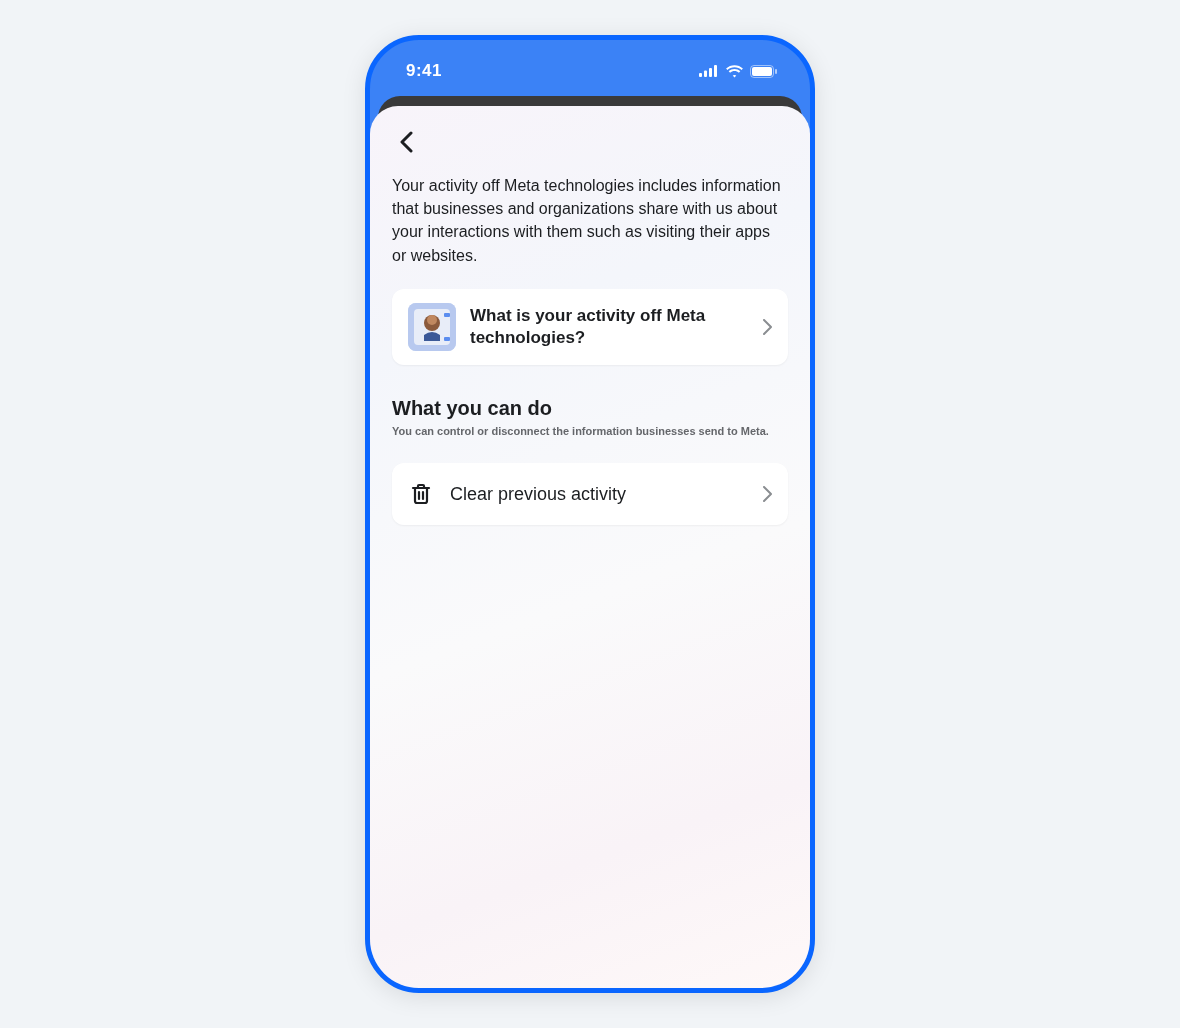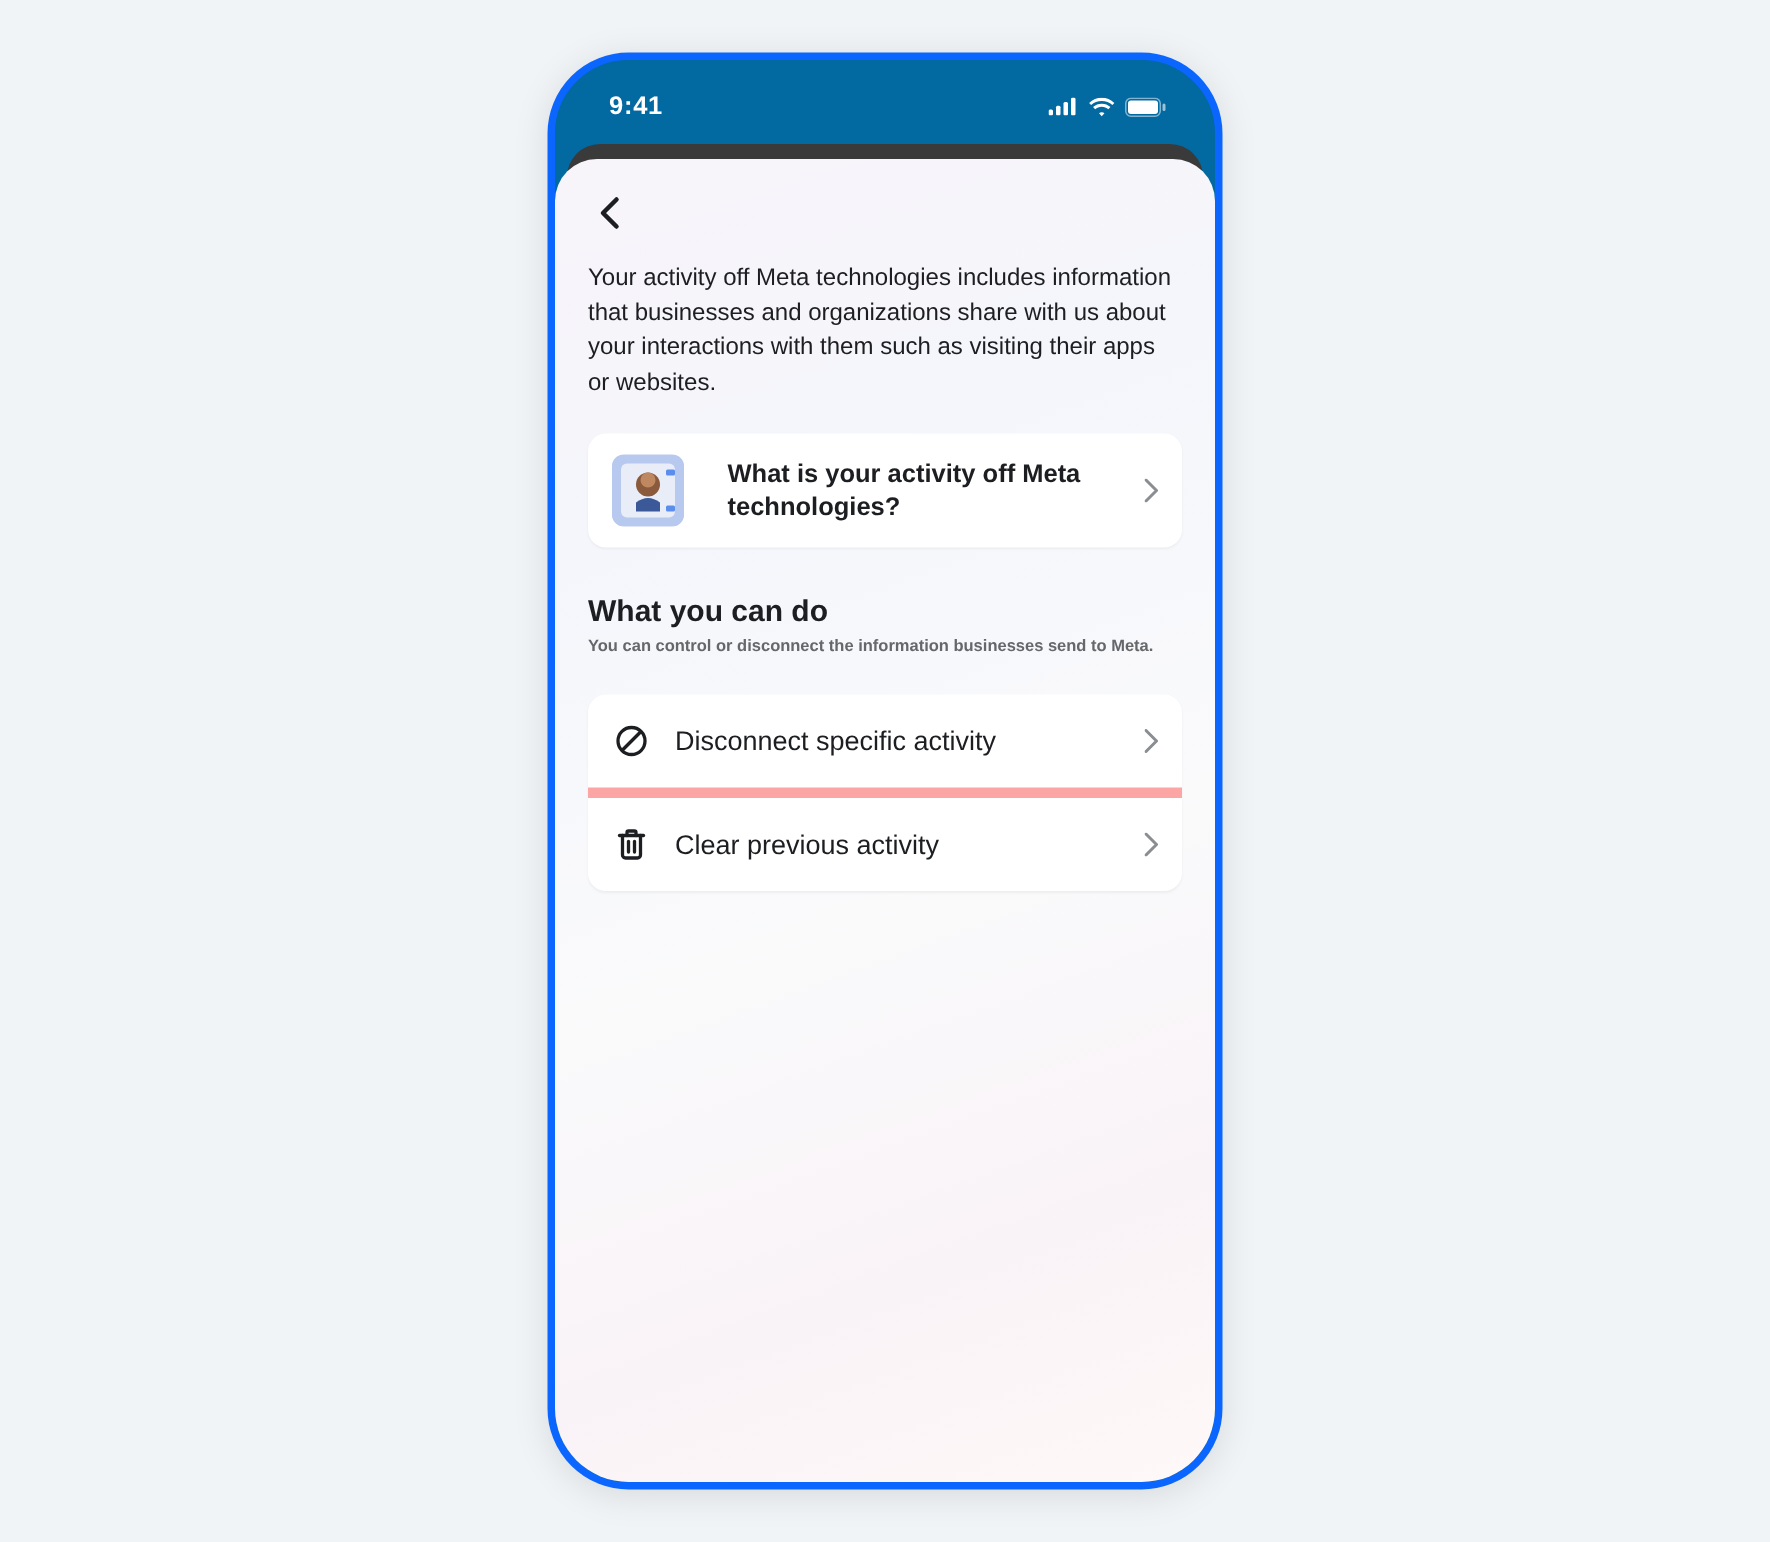--- a/index.html
+++ b/index.html
@@ -7,21 +7,21 @@
     width: 1180px; height: 1028px;
     background: #f1f4f7;
     font-family: -apple-system, BlinkMacSystemFont, "Segoe UI", Helvetica, Arial, sans-serif;
     display: flex; align-items: center; justify-content: center;
     border-radius: 24px;
   }
   .phone {
     width: 450px; height: 958px;
     border: 5px solid #0a66ff;
     border-radius: 54px;
-    background: #0369a1;
+    background: #3b82f6;
     overflow: hidden;
     position: relative;
     box-shadow: 0 4px 24px rgba(0,0,0,0.1);
   }
   .status-bar {
     height: 56px;
     display: flex; align-items: center; justify-content: space-between;
     padding: 6px 32px 0 36px;
     color: #fff;
   }
@@ -50,21 +50,21 @@
   }
   .page-desc {
     font-size: 16px; color: #1c1e21; line-height: 1.45; margin-top: 18px;
   }
   .card {
     background: #fff; border-radius: 12px;
     box-shadow: 0 1px 2px rgba(0,0,0,0.05);
     margin-top: 22px;
   }
   .card-row {
-    display: flex; align-items: center; gap: 29px;
+    display: flex; align-items: center; gap: 14px;
     padding: 14px 16px; cursor: pointer;
   }
   .row-body { flex: 1; min-width: 0; }
   .row-title { font-size: 17px; font-weight: 600; color: #1c1e21; line-height: 1.3; }
   .row-sub { font-size: 15px; color: #65676b; line-height: 1.35; margin-top: 2px; }
   .chev { flex-shrink: 0; color: #8a8d91; }
   .section-title { font-size: 20px; font-weight: 700; color: #1c1e21; margin-top: 32px; }
   .section-sub { font-size: 11px; color: #65676b; line-height: 1.4; margin-top: 4px; font-weight: bold; }
   .thumb {
     width: 48px; height: 48px; border-radius: 8px; background: #c7d6f4;
@@ -141,32 +141,20 @@
       </div>
     </div>
 
     <h2 class="section-title">What you can do</h2>
     <p class="section-sub">You can control or disconnect the information businesses send to Meta.</p>
 
 
     <div class="card list-card">
       <div class="list-row">
         <span class="line-icon">
-          <svg width="24" height="24" viewBox="0 0 24 24">
-              <circle cx="12" cy="12" r="9" stroke="#1c1e21" stroke-width="2.2" fill="none"></circle>
-              <line x1="6" y1="18" x2="18" y2="6" stroke="#1c1e21" stroke-width="2.2"></line>
-            </svg>
-        </span>
-        <span class="list-label">Disconnect specific activity</span>
-        <svg class="chev" width="9" height="16" viewBox="0 0 9 16">
-            <path d="M1 1 L8 8 L1 15" stroke="currentColor" stroke-width="2" fill="none" stroke-linecap="round" stroke-linejoin="round"></path>
-          </svg>
-      </div>
-      <div class="list-row">
-        <span class="line-icon">
           <svg width="24" height="24" viewBox="0 0 24 24" fill="none" stroke="#1c1e21" stroke-width="2.2" stroke-linecap="round" stroke-linejoin="round">
               <path d="M4 6h16"></path>
               <path d="M6 6v13a2 2 0 0 0 2 2h8a2 2 0 0 0 2-2V6"></path>
               <path d="M9 6V4a1 1 0 0 1 1-1h4a1 1 0 0 1 1 1v2"></path>
               <line x1="10" y1="10" x2="10" y2="17"></line>
               <line x1="14" y1="10" x2="14" y2="17"></line>
             </svg>
         </span>
         <span class="list-label">Clear previous activity</span>
         <svg class="chev" width="9" height="16" viewBox="0 0 9 16">

